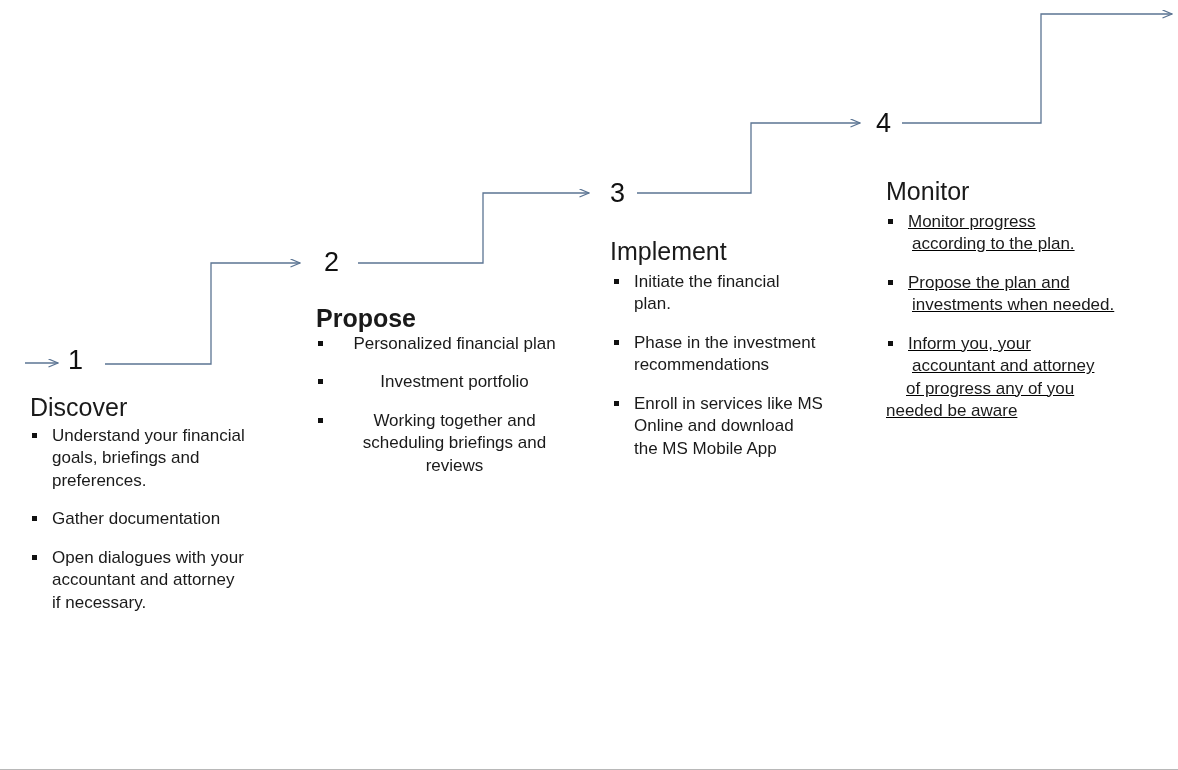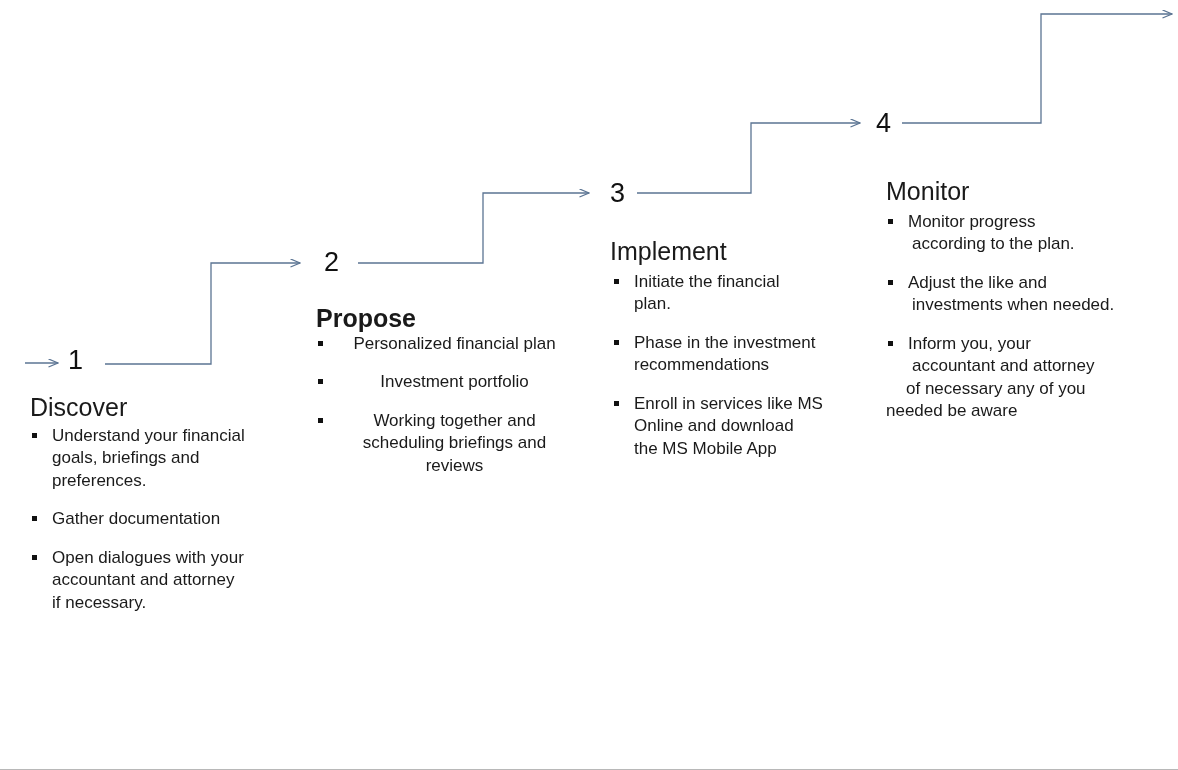--- a/index.html
+++ b/index.html
@@ -93,21 +93,21 @@
   #step-2 .bullets     { left: 316px; top: 333px; width: 255px; text-align: center; }
 
   
   #step-3 .step-number { left: 610px; top: 180px; }
   #step-3 .step-title  { left: 610px; top: 238px; }
   #step-3 .bullets     { left: 612px; top: 271px; width: 232px; }
 
   
   #step-4 .step-number { left: 876px; top: 110px; }
   #step-4 .step-title  { left: 886px; top: 178px; }
-  #step-4 .bullets     { left: 886px; top: 211px; width: 260px; }
+  #step-4 .bullets     { left: 886px; top: 211px; width: 260px; text-decoration: underline; }
 </style>
 </head>
 <body>
 
 <div id="canvas">
 
   <svg id="stairs" viewBox="0 0 1178 770" width="1178" height="770" xmlns="http://www.w3.org/2000/svg">
     <defs>
       <marker id="arrowhead" markerWidth="11" markerHeight="9" refX="10" refY="4.5" orient="auto" markerUnits="userSpaceOnUse">
         <path d="M0.5,0.5 L10,4.5 L0.5,8.5" fill="none" stroke="#5b7493" stroke-width="1.3"></path>
@@ -185,25 +185,25 @@
 
   <div class="step" id="step-4">
     <div class="step-number">4</div>
     <div class="step-title">Monitor</div>
     <ul class="bullets">
       <li>
         <span class="cont">Monitor progress</span>
         <span class="cont dedent-1">according to the plan.</span>
       </li>
       <li>
-        <span class="cont">Adjust the like and</span>
+        <span class="cont">Propose the plan and</span>
         <span class="cont dedent-1">investments when needed.</span>
       </li>
       <li>
         <span class="cont">Inform you, your</span>
         <span class="cont dedent-1"> accountant and attorney</span>
-        <span class="cont dedent-2"> of necessary any of you</span>
+        <span class="cont dedent-2"> of progress any of you</span>
         <span class="cont dedent-3">needed  be aware</span>
       </li>
     </ul>
   </div>
 
 </div>
 
 </body></html>

